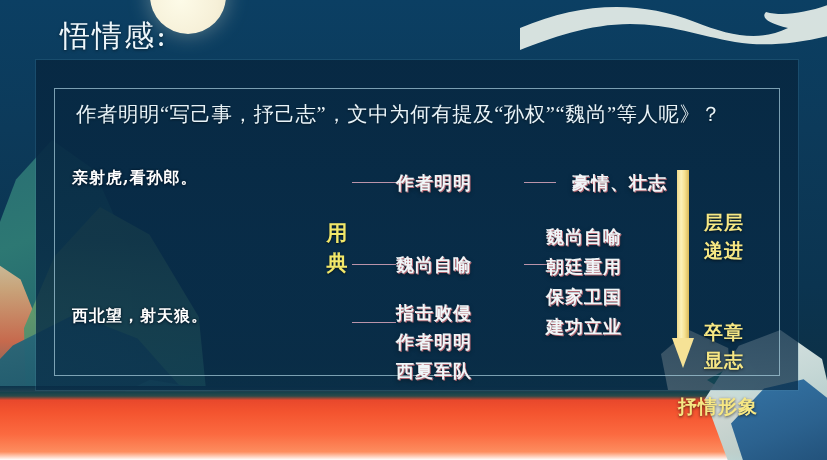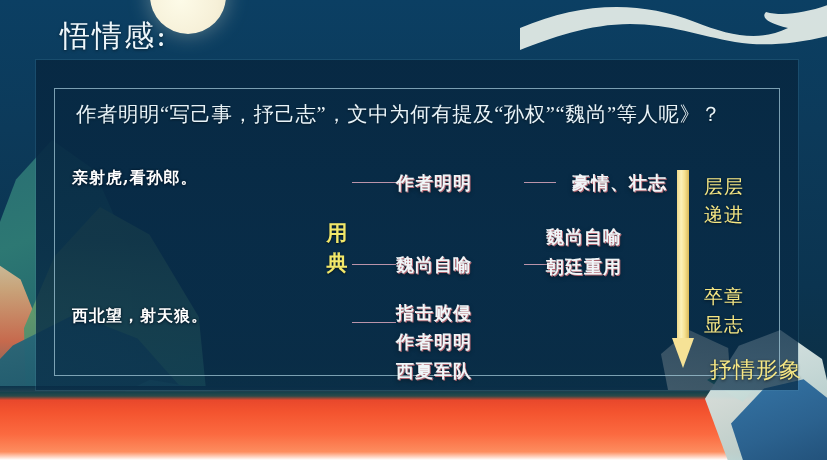--- a/index.html
+++ b/index.html
@@ -160,28 +160,28 @@
   .gold-arrow .head{
     position:absolute;left:0;top:168px;width:0;height:0;
     border-left:11px solid transparent;border-right:11px solid transparent;
     border-top:30px solid #f6e296;
   }
 
   
   .ylabel{
     position:absolute;
     font-family:"DejaVu Serif","Liberation Serif",serif;
-    font-weight:normal;font-size:19px;line-height:28px;letter-spacing:1px;
+    font-weight:bold;font-size:19px;line-height:28px;letter-spacing:1px;
     color:#f6e784;
     text-shadow:0 1px 3px rgba(0,0,0,.65);
-    white-space:nowrap;text-align:center;
+    white-space:nowrap;text-align:center;margin-top:36px;
   }
   .y-1{left:704px;top:172px;}
   .y-2{left:704px;top:282px;}
-  .y-3{left:710px;top:356px;font-size:22px;}
+  .y-3{left:678px;top:356px;font-size:19px;}
 </style>
 </head>
 <body>
 
 <div class="stage">
 
   <div class="bg-sky"></div>
   <div class="moon"></div>
 
   <div class="cloud-band">
@@ -230,20 +230,22 @@
   <div class="phrase p-xixia">
     <div>指击败侵</div>
     <div>作者明明</div>
     <div>西夏军队</div>
   </div>
 
   <div class="phrase p-haoqing">豪情、壮志</div>
   <div class="phrase p-right2">
     <div>魏尚自喻</div>
     <div>朝廷重用</div>
+    <div>保家卫国</div>
+    <div>建功立业</div>
   </div>
 
   <div class="gold-arrow">
     <div class="shaft"></div>
     <div class="head"></div>
   </div>
 
   <div class="ylabel y-1">
     <div>层层</div>
     <div>递进</div>

